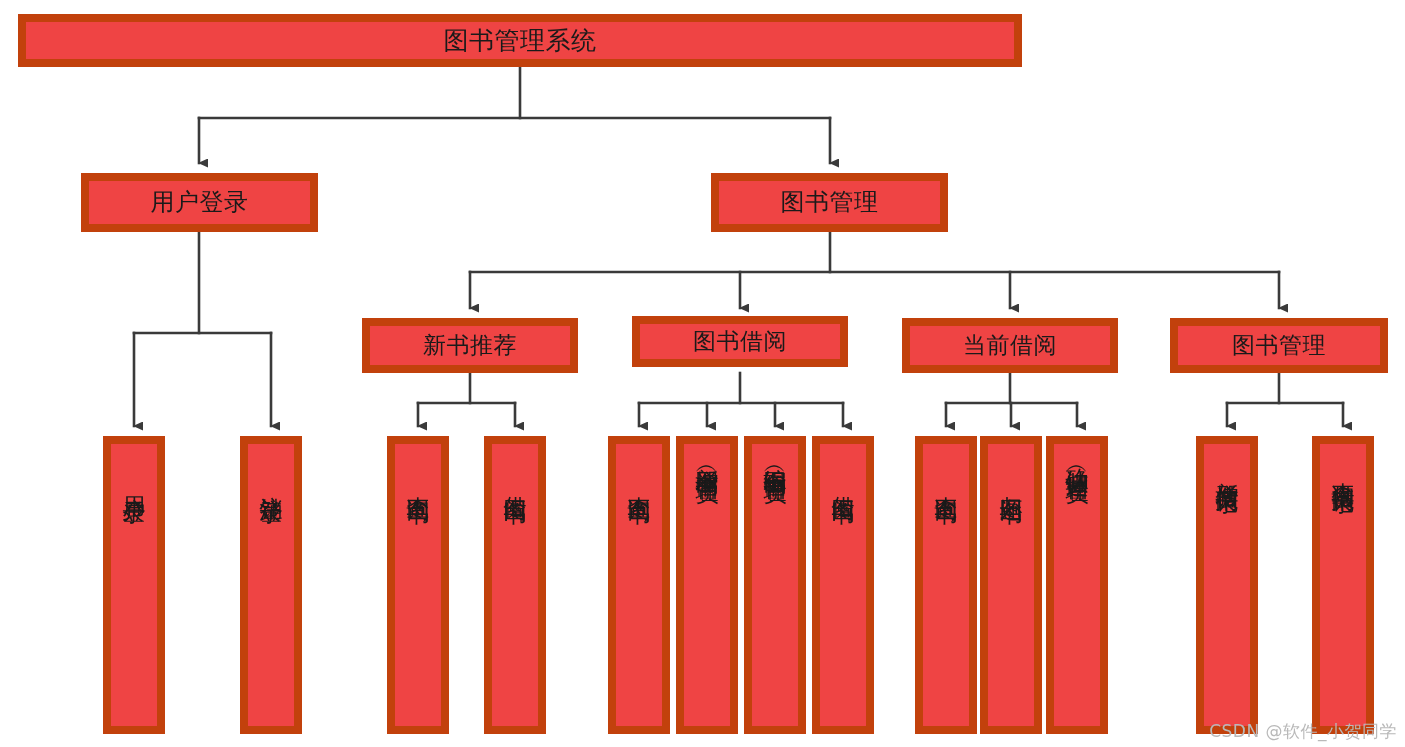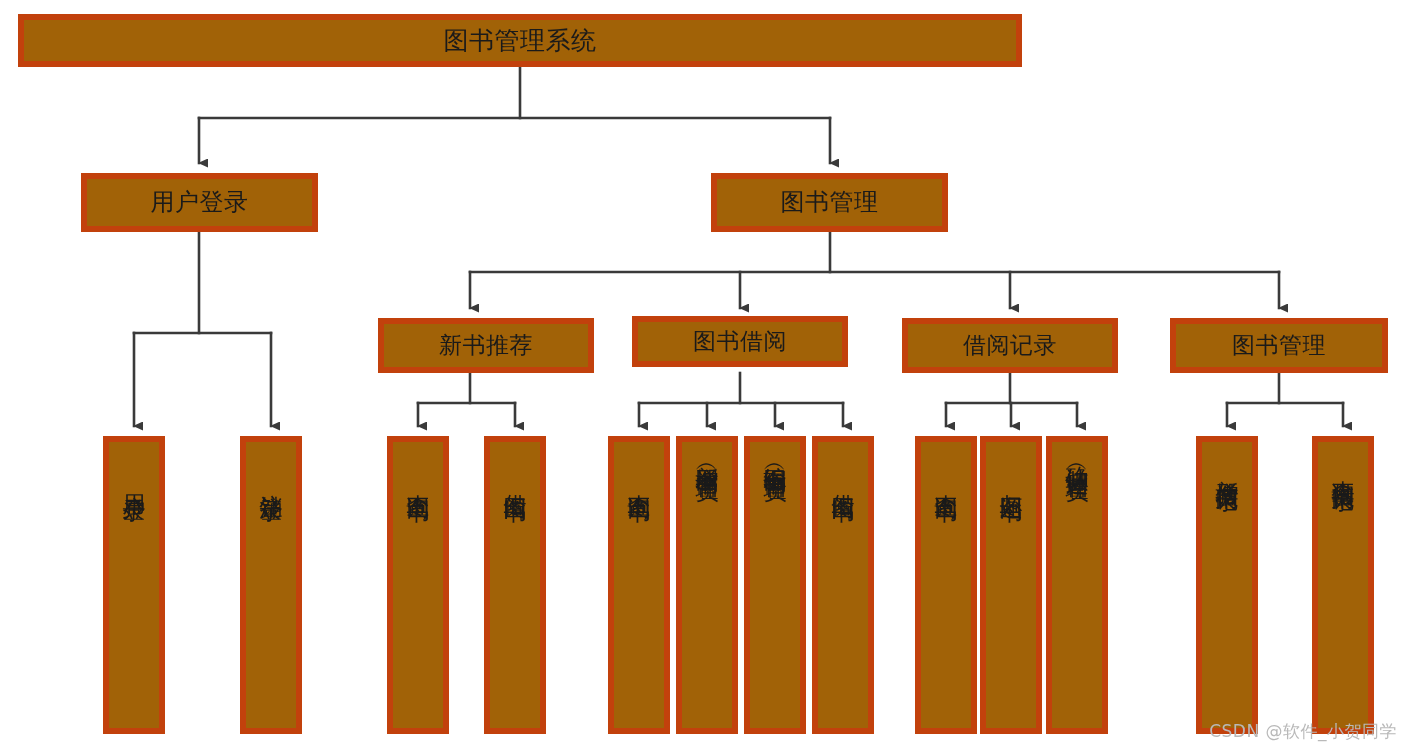--- a/index.html
+++ b/index.html
@@ -22,22 +22,22 @@
   svg.canvas {
     position: absolute;
     top: 0;
     left: 0;
     width: 1405px;
     height: 747px;
   }
   .node-box {
     position: absolute;
     box-sizing: border-box;
-    background: #a16207;
-    border: 6px solid #c2410c;
+    background: #ef4444;
+    border: 8px solid #c2410c;
     display: flex;
     align-items: center;
     justify-content: center;
   }
   .node-label {
     color: #1a1a1a;
     text-align: center;
     line-height: 1.18;
     white-space: pre;
     letter-spacing: 0.5px;
@@ -135,28 +135,28 @@
     <span class="node-label">图书管理系统</span>
   </div>
 
   <div class="node-box node-l2" style="left:81px; top:173px; width:237px; height:59px;">
     <span class="node-label">用户登录</span>
   </div>
   <div class="node-box node-l2" style="left:711px; top:173px; width:237px; height:59px;">
     <span class="node-label">图书管理</span>
   </div>
 
-  <div class="node-box node-l3" style="left:362px; top:318px; width:216px; height:55px;margin-left:16px;">
+  <div class="node-box node-l3" style="left:362px; top:318px; width:216px; height:55px;">
     <span class="node-label">新书推荐</span>
   </div>
   <div class="node-box node-l3" style="left:632px; top:316px; width:216px; height:51px;">
     <span class="node-label">图书借阅</span>
   </div>
   <div class="node-box node-l3" style="left:902px; top:318px; width:216px; height:55px;">
-    <span class="node-label">借阅记录</span>
+    <span class="node-label">当前借阅</span>
   </div>
   <div class="node-box node-l3" style="left:1170px; top:318px; width:218px; height:55px;">
     <span class="node-label">图书管理</span>
   </div>
 
   <div class="node-box node-leaf leaf-mid" style="left:103px; top:436px; width:62px; height:298px;">
     <span class="node-label">用户登录</span>
   </div>
   <div class="node-box node-leaf leaf-mid" style="left:240px; top:436px; width:62px; height:298px;">
     <span class="node-label">注销登录</span>

